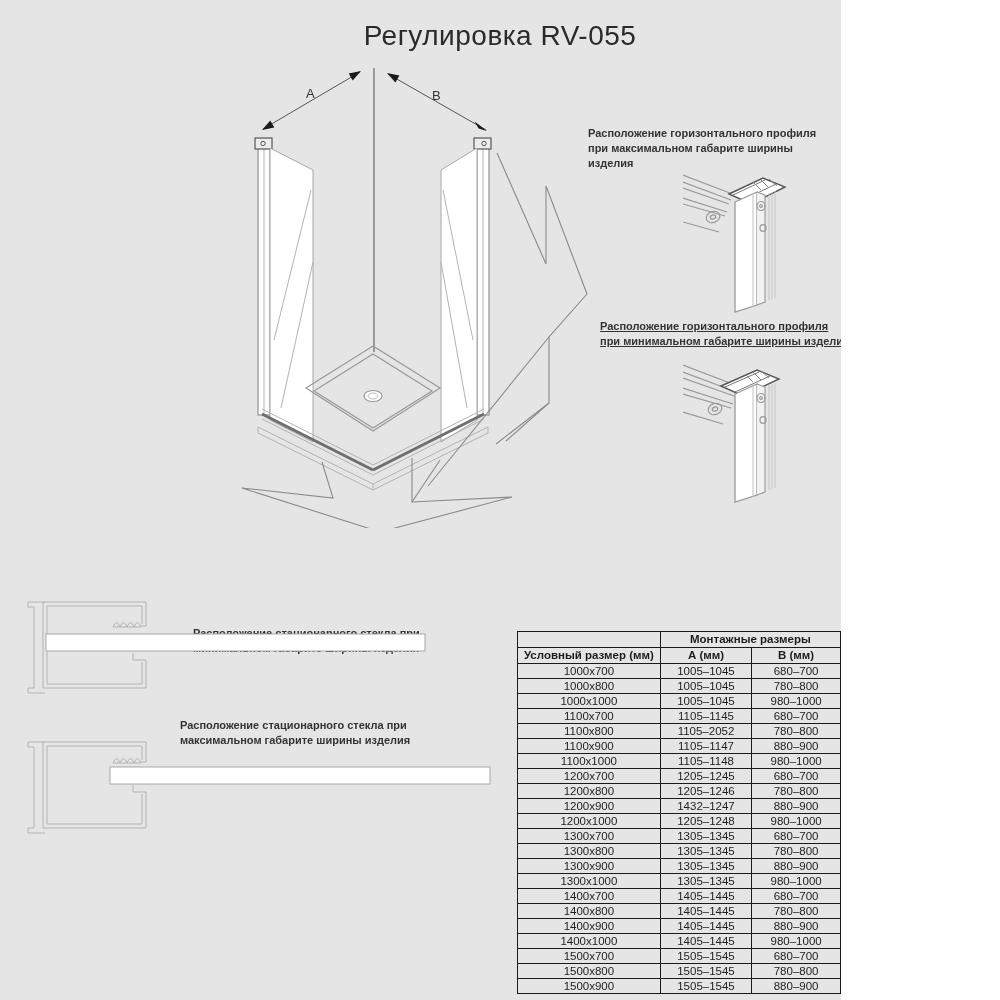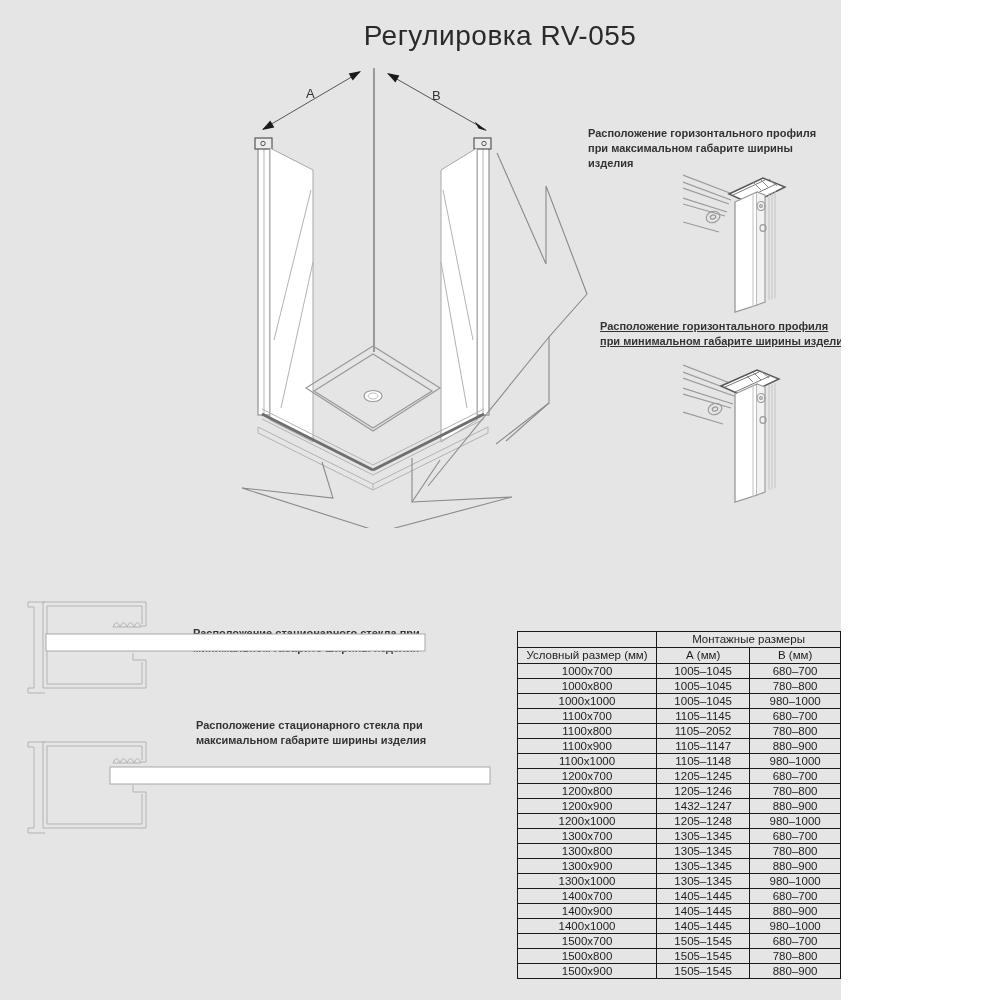--- a/index.html
+++ b/index.html
@@ -4,27 +4,27 @@
 <style>
   html,body{margin:0;padding:0;background:#fff;}
   #canvas{position:relative;width:841px;height:1000px;background:#e5e5e5;overflow:hidden;
           font-family:"Liberation Sans", sans-serif;color:#222;}
   .abs{position:absolute;}
   #title{left:0;top:20px;width:1000px;text-align:center;font-size:28px;color:#2a2a2a;letter-spacing:.5px;}
   .caption{font-size:11px;font-weight:bold;color:#333;line-height:1.35;}
   #cap-r1{left:588px;top:126px;width:250px;}
   #cap-r2{left:600px;top:319px;width:250px;text-decoration:underline;}
   #cap-l1{left:193px;top:588px;width:235px;margin-top:38px;}
-  #cap-l2{left:196px;top:718px;width:240px;}
+  #cap-l2{left:180px;top:718px;width:240px;}
   
   #spec-table{left:517px;top:631px;}
   table{border-collapse:collapse;table-layout:fixed;}
   th,td{border:1px solid #1a1a1a;font-size:11.5px;font-weight:normal;text-align:center;
         padding:0;height:14px;line-height:13px;white-space:nowrap;overflow:hidden;color:#1d1d1d;}
-  th{height:15px;}
+  th{height:15px;font-weight:bold;}
   svg{display:block;}
   .ln{stroke:#999;stroke-width:1.2;fill:none;}
   .lnl{stroke:#b3b3b3;stroke-width:1;fill:none;}
   .thick{stroke:#6e6e6e;stroke-width:3;fill:none;}
   .dim{stroke:#555;stroke-width:1;fill:none;}
   .arrowhead{fill:#1a1a1a;stroke:none;}
   .bigarrow{stroke:#8a8a8a;stroke-width:1.1;fill:none;stroke-linejoin:miter;}
   .glass{fill:#ffffff;stroke:#a8a8a8;stroke-width:1;}
   .dimtext{font-family:"Liberation Sans",sans-serif;font-size:13px;fill:#333;}
 </style>
@@ -280,20 +280,25 @@
             <td>1300x1000</td>
             <td>1305–1345</td>
             <td>980–1000</td>
           </tr>
           <tr>
             <td>1400x700</td>
             <td>1405–1445</td>
             <td>680–700</td>
           </tr>
           <tr>
+            <td>1400x800</td>
+            <td>1405–1445</td>
+            <td>780–800</td>
+          </tr>
+          <tr>
             <td>1400x900</td>
             <td>1405–1445</td>
             <td>880–900</td>
           </tr>
           <tr>
             <td>1400x1000</td>
             <td>1405–1445</td>
             <td>980–1000</td>
           </tr>
           <tr>

